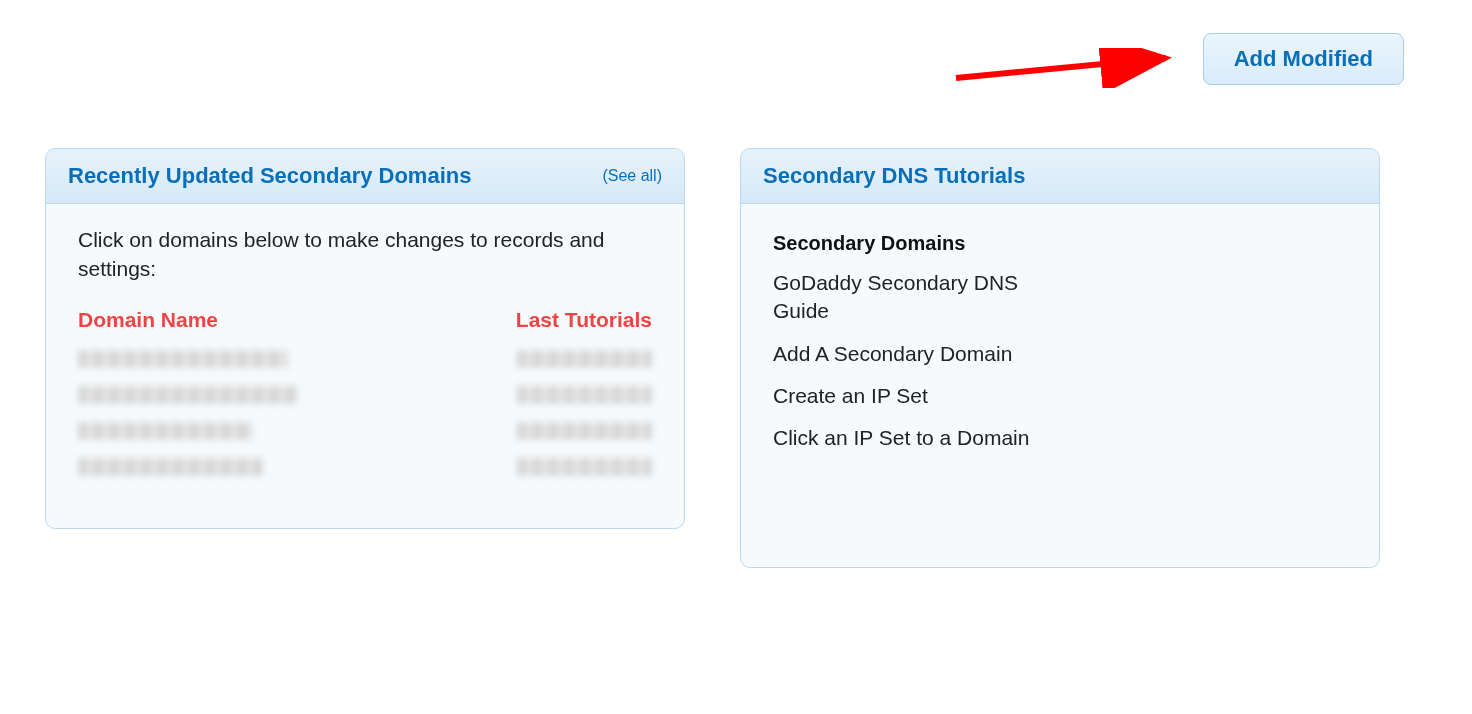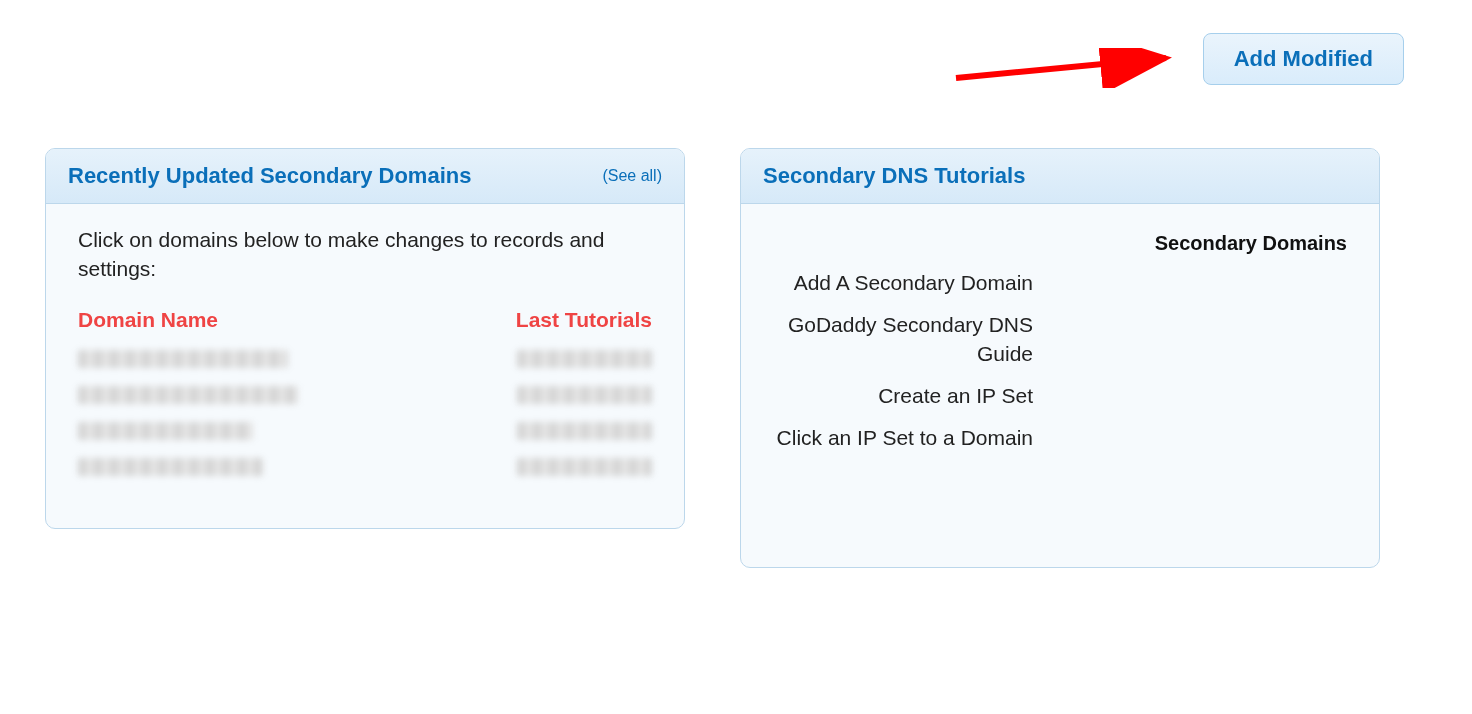--- a/index.html
+++ b/index.html
@@ -56,21 +56,21 @@
       color: #0a6fb9;
       font-size: 22px;
       font-weight: bold;
     }
     .see-all-link {
       color: #0a6fb9;
       font-size: 16px;
       cursor: pointer;
     }
     .panel-left { width: 640px; }
-    .panel-right { width: 640px; text-align: right; }
+    .panel-right { width: 640px; }
     .panel-body {
       padding: 21px 32px 34px 32px;
     }
     .instruction-text {
       font-size: 21px;
       color: #222;
       margin-bottom: 24px;
       line-height: 1.4;
     }
     .domain-table { width: 100%; }
@@ -163,20 +163,20 @@
       </div>
     </div>
   </div>
 
   <div class="panel panel-right">
     <div class="panel-header">
       <span class="panel-title">Secondary DNS Tutorials</span>
     </div>
     <div class="tutorials-body">
       <div class="tutorials-heading">Secondary Domains</div>
+      <div class="tutorial-link">GoDaddy Secondary DNS Guide</div>
       <div class="tutorial-link">Add A Secondary Domain</div>
-      <div class="tutorial-link">GoDaddy Secondary DNS Guide</div>
       <div class="tutorial-link">Create an IP Set</div>
       <div class="tutorial-link">Click an IP Set to a Domain</div>
     </div>
   </div>
 
 </div>
 
 </body></html>

